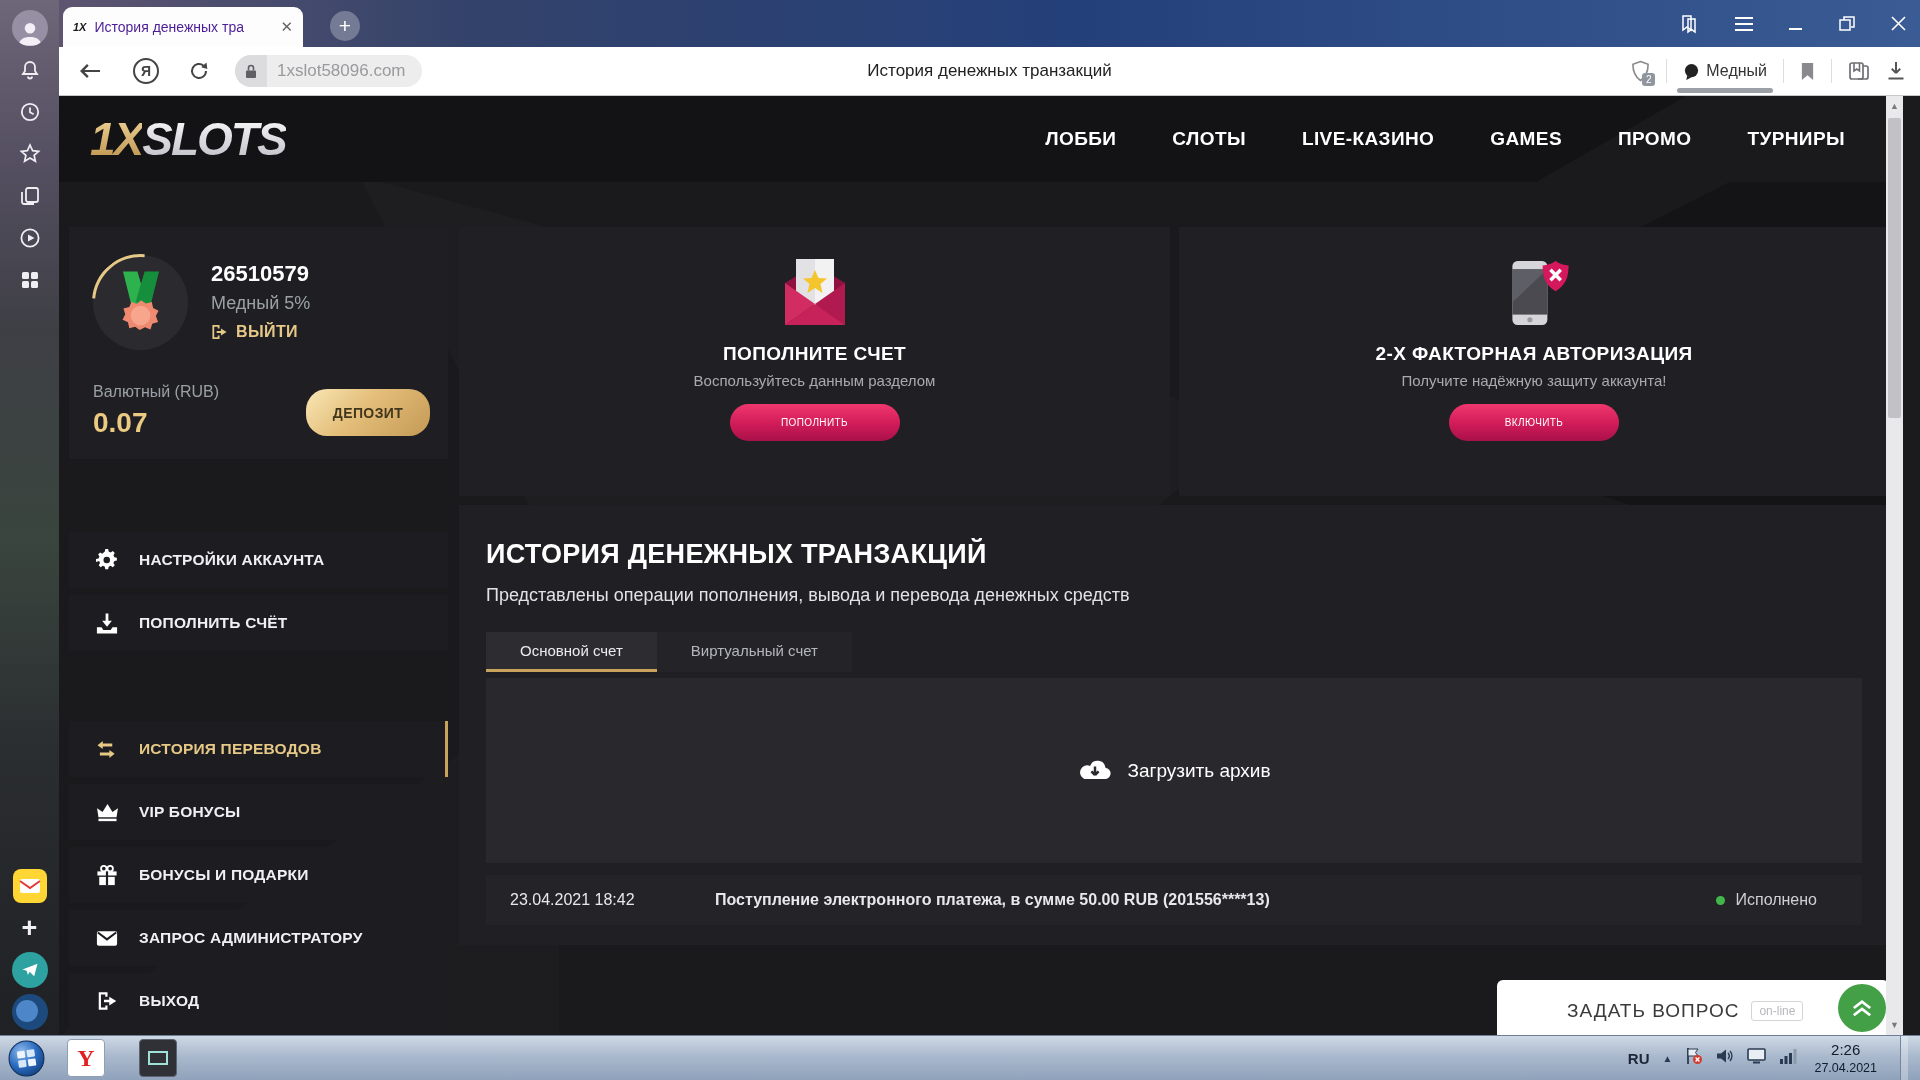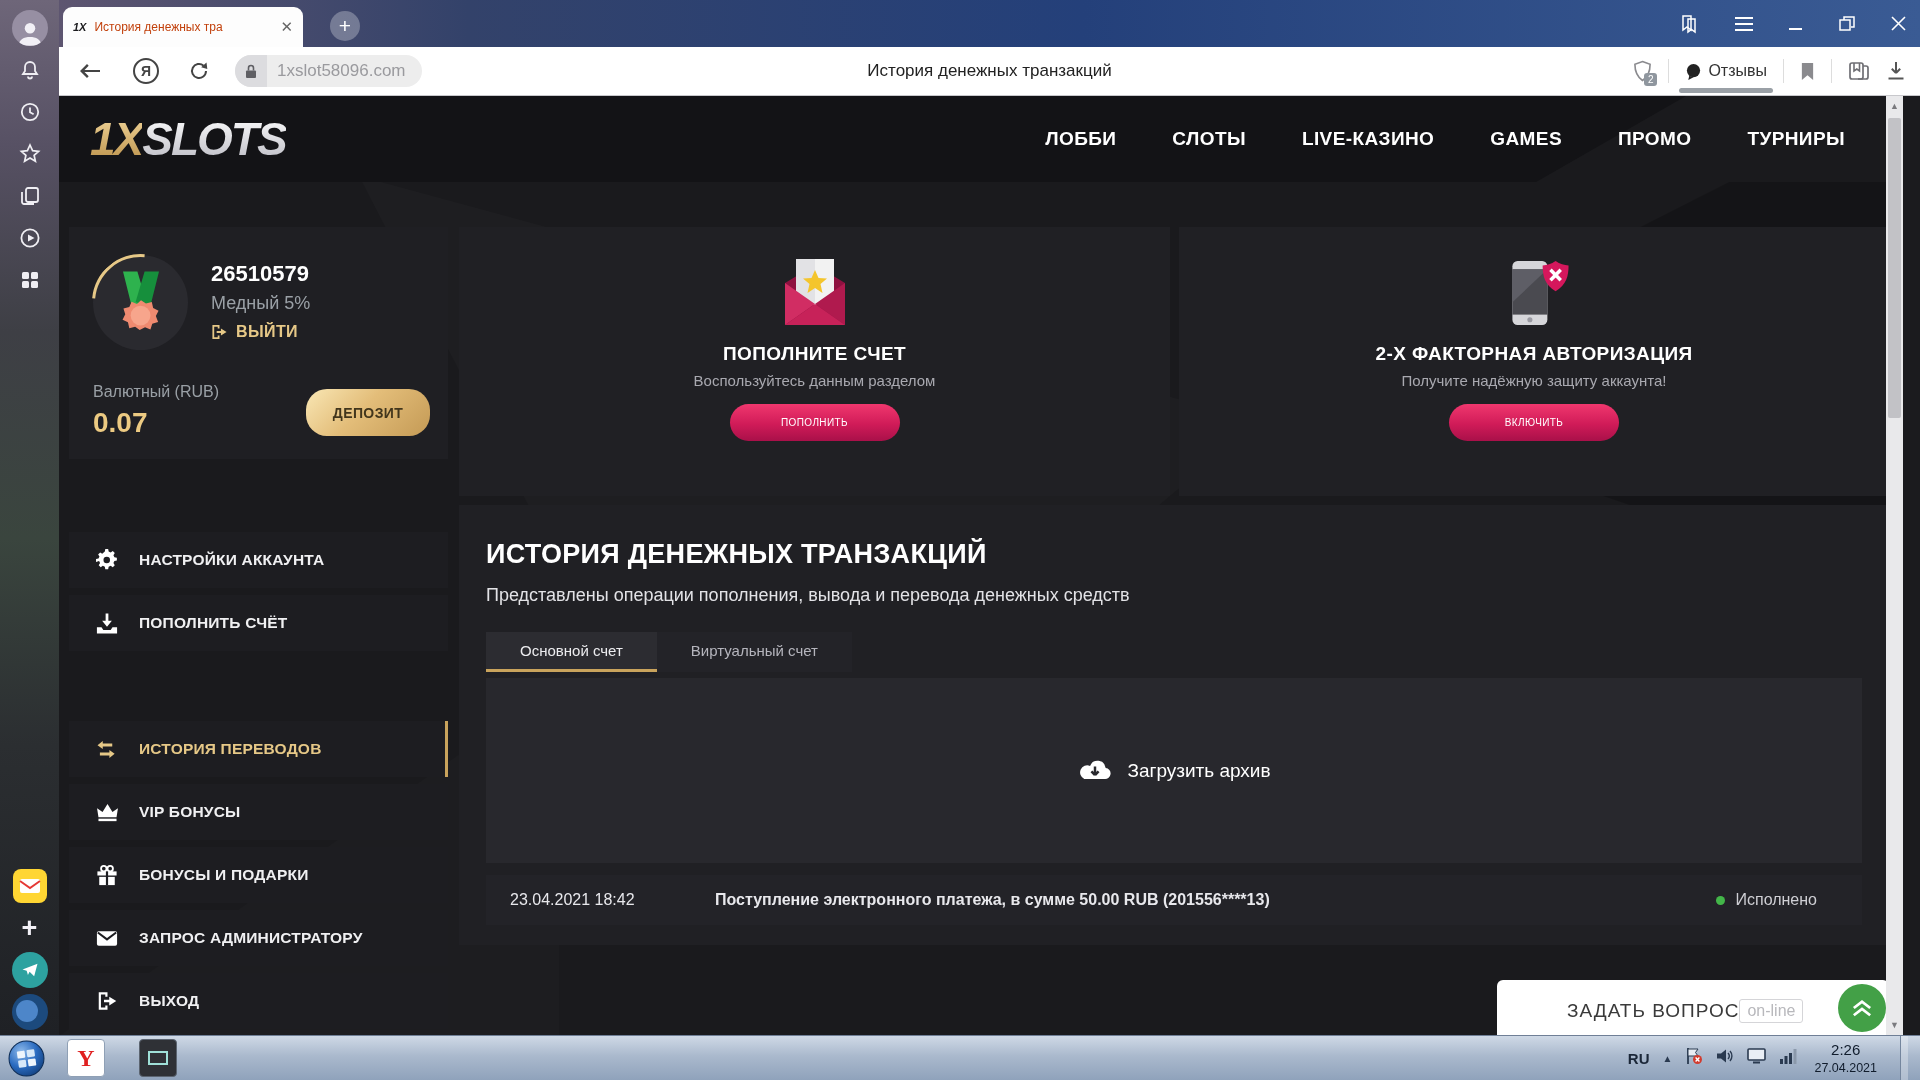--- a/index.html
+++ b/index.html
@@ -19,21 +19,21 @@
   .sb-tg{background:#2da2a0}
   .sb-blue{background:#1c4a7d;position:relative}
   .sb-blue i{position:absolute;left:4px;top:6px;width:22px;height:22px;border-radius:50%;background:#4d86c9}
 
   
   .tabbar{position:absolute;left:59px;top:0;right:0;height:47px;
     background:linear-gradient(90deg,#5d5570 0%,#33426a 22%,#24407a 55%,#3a5b94 100%)}
   .tab{position:absolute;left:4px;top:7px;width:240px;height:40px;background:#fdfdfd;border-radius:9px 9px 0 0;
     display:flex;align-items:center;padding:0 10px;gap:8px}
   .tab-fav{font-size:11px;font-weight:bold;font-style:italic;color:#1b1b1e;flex:0 0 auto}
-  .tab-title{font-size:12px;color:#c2410c;white-space:nowrap;overflow:hidden;text-overflow:ellipsis;flex:1}
+  .tab-title{font-size:14px;color:#4c1d95;white-space:nowrap;overflow:hidden;text-overflow:ellipsis;flex:1}
   .tab-x{color:#666;font-size:15px;cursor:pointer;flex:0 0 auto}
   .newtab{position:absolute;left:271px;top:11px;width:30px;height:30px;border-radius:50%;background:rgba(255,255,255,.28);
     color:#fff;font-size:21px;display:flex;align-items:center;justify-content:center;cursor:pointer}
   .winbtns{position:absolute;right:14px;top:0;height:47px;display:flex;gap:36px;align-items:center}
   .winbtns .wb{cursor:pointer;display:flex;align-items:center;justify-content:center}
 
   
   .toolbar{position:absolute;left:59px;top:47px;right:0;height:49px;background:#fff;border-bottom:1px solid #c8c8cc;
     display:flex;align-items:center;z-index:4}
   .tb-ic{display:flex;align-items:center;justify-content:center;cursor:pointer}
@@ -118,21 +118,21 @@
   .tr-date{margin-left:24px;width:205px;font-size:16px;color:#e8e8ec}
   .tr-desc{flex:1;font-size:16px;font-weight:bold;color:#e8e8ec}
   .tr-status{margin-right:45px;display:flex;align-items:center;gap:10px}
   .tr-dot{width:9px;height:9px;border-radius:50%;background:#43b649}
   .tr-stxt{font-size:16px;color:#cfcfd4}
 
   
   .chat{position:absolute;left:1438px;top:884px;width:392px;height:62px;background:#fff;border-radius:6px 6px 0 0;
     display:flex;align-items:center}
   .chat-label{margin-left:70px;font-size:19px;color:#3a3a3a;letter-spacing:1px}
-  .chat-badge{font-size:16px;color:#b8b8bc;border:1px solid #d5d5d8;border-radius:3px;padding:2px 7px}
+  .chat-badge{margin-left:12px;font-size:12px;color:#b8b8bc;border:1px solid #d5d5d8;border-radius:3px;padding:2px 7px}
   .chat-btn{position:absolute;right:3px;top:4px;width:48px;height:48px;border-radius:50%;background:#43a047;
     display:flex;align-items:center;justify-content:center;cursor:pointer}
 
   
   .sbar{position:absolute;right:0;top:0;width:17px;height:939px;background:#e9e9eb}
   .sb-btn{position:absolute;left:0;width:17px;height:20px;display:flex;align-items:center;justify-content:center;
     font-size:9px;color:#7a7a7e}
   .sb-thumb{position:absolute;left:2px;top:22px;width:13px;height:300px;background:#c2c2c6;border-radius:2px}
 
   
@@ -303,21 +303,21 @@
             <path d="M10 1l8 3c0 8-2 13-8 17-6-4-8-9-8-17z" fill="none" stroke="#8a8a8e" stroke-width="1.7"></path>
           </svg>
         <span class="shield-badge">2</span>
       </span>
       <span class="tb-div"></span>
       <span class="reviews">
         <svg width="17" height="17" viewBox="0 0 18 18">
             <circle cx="9" cy="8" r="7" fill="#222"></circle>
             <path d="M4.5 13.5L3.5 18l5.5-3z" fill="#222"></path>
           </svg>
-        <span>Отзывы</span>
+        <span>Медный</span>
       </span>
       <span class="tb-div"></span>
       <span class="tb-ic">
         <svg width="15" height="19" viewBox="0 0 16 20">
             <path d="M2 1h12v18l-6-5-6 5z" fill="#8a8a8e"></path>
           </svg>
       </span>
       <span class="tb-div"></span>
       <span class="tb-ic">
         <svg width="22" height="20" viewBox="0 0 22 20">

